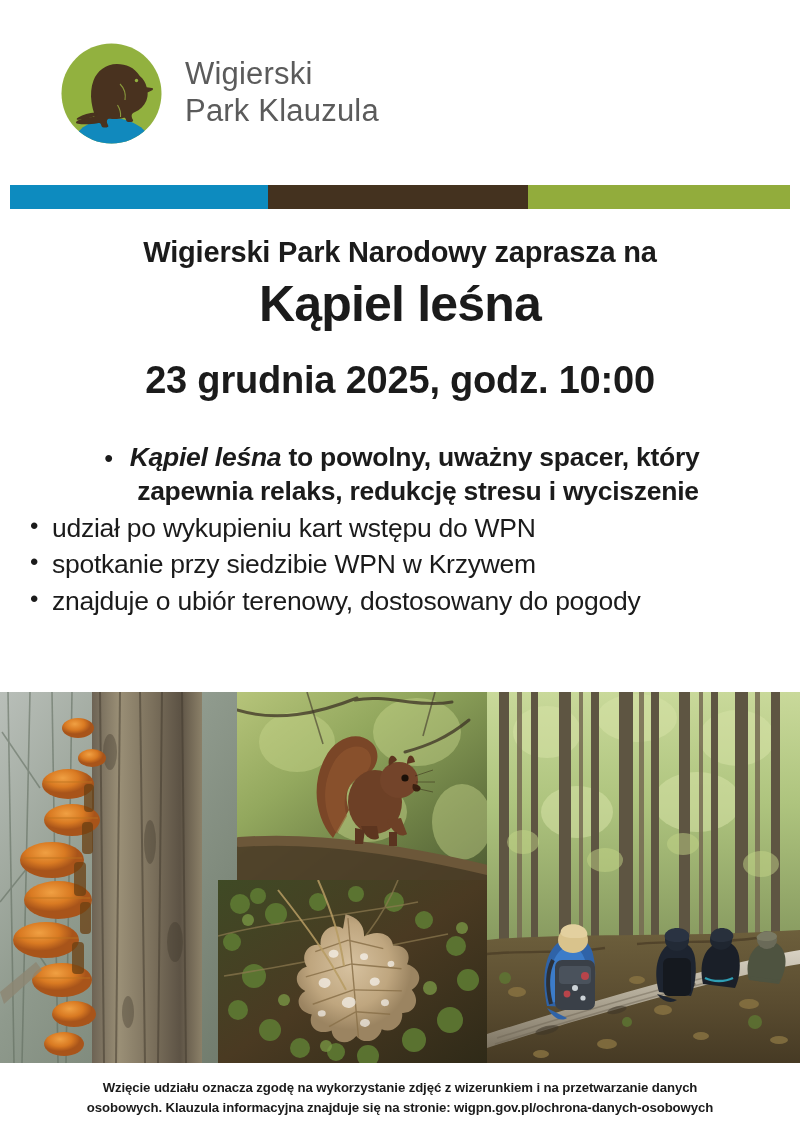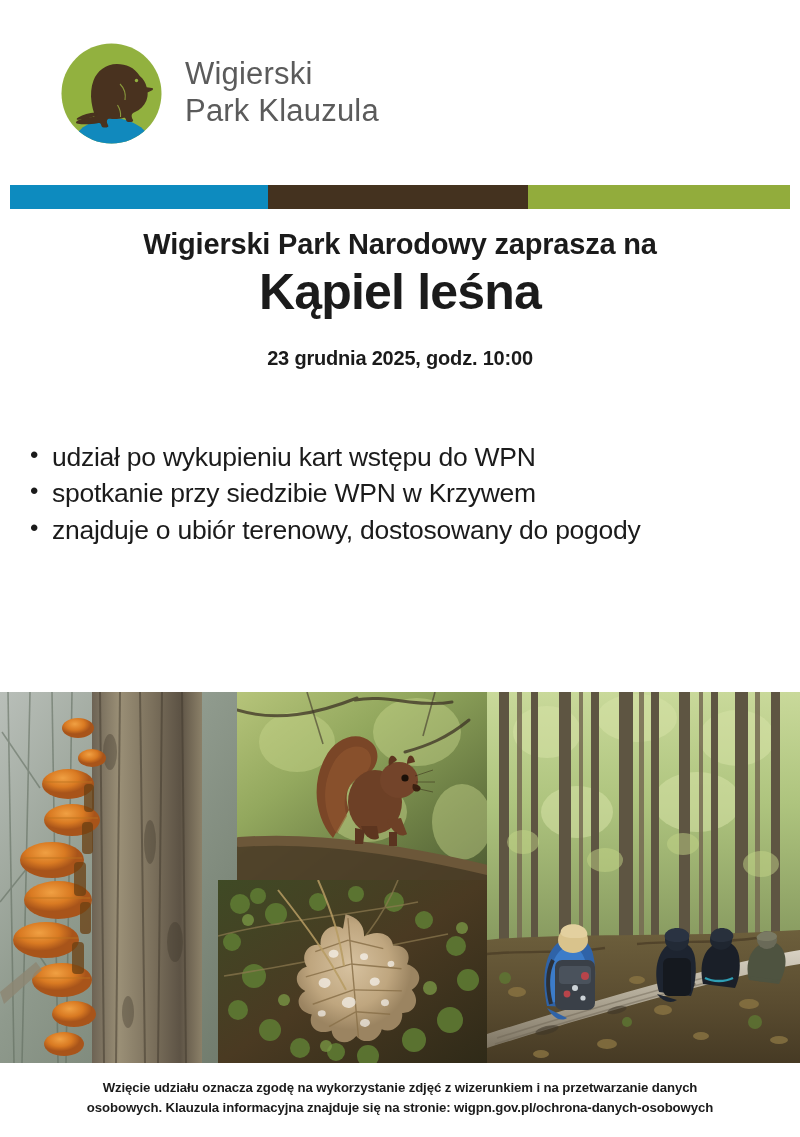--- a/index.html
+++ b/index.html
@@ -70,38 +70,38 @@
     left: 0;
     top: 228px;
     width: 800px;
     text-align: center;
   }
   .h-invite {
     font-size: 29px;
     font-weight: 700;
     letter-spacing: -0.2px;
     line-height: 1.12;
-    margin: 0;
+    margin: 8px;
   }
   .h-main {
     font-size: 50px;
     font-weight: 700;
     letter-spacing: -0.8px;
     line-height: 1.14;
     margin: 4px 0 0 0;
   }
   .h-sub {
     font-size: 29px;
     font-weight: 700;
     letter-spacing: -0.1px;
     line-height: 1.16;
     margin: 2px 0 0 0;
   }
   .h-date {
-    font-size: 20px;
+    font-size: 38px;
     font-weight: 700;
     letter-spacing: -0.2px;
     line-height: 1.15;
     margin: 26px 0 0 0;
   }
 
   
   .bullets {
     position: absolute;
     left: 26px;
@@ -220,20 +220,24 @@
   <div class="seg seg-green" style="background: rgb(146, 172, 60);"></div>
 </div>
 
 <div class="headline-wrap">
   <p class="h-invite">Wigierski Park Narodowy zaprasza na</p>
   <p class="h-main">Kąpiel leśna</p>
   <p class="h-date">23 grudnia 2025, godz. 10:00</p>
 </div>
 
 <ul class="bullets">
+  <li class="b-bold b1 b-wide">
+    <span class="em">Kąpiel leśna</span><span> to powolny, uważny spacer, który</span>
+    <span class="line2">zapewnia relaks, redukcję stresu i wyciszenie</span>
+  </li>
   <li>udział po wykupieniu kart wstępu do WPN</li>
   <li>spotkanie przy siedzibie WPN w Krzywem</li>
   <li>znajduje o ubiór terenowy, dostosowany do pogody</li>
 </ul>
 
 <div class="photos">
 
   <div class="photo photo-mushrooms">
     <svg viewBox="0 0 237 371" preserveAspectRatio="none" xmlns="http://www.w3.org/2000/svg">
       <defs>

